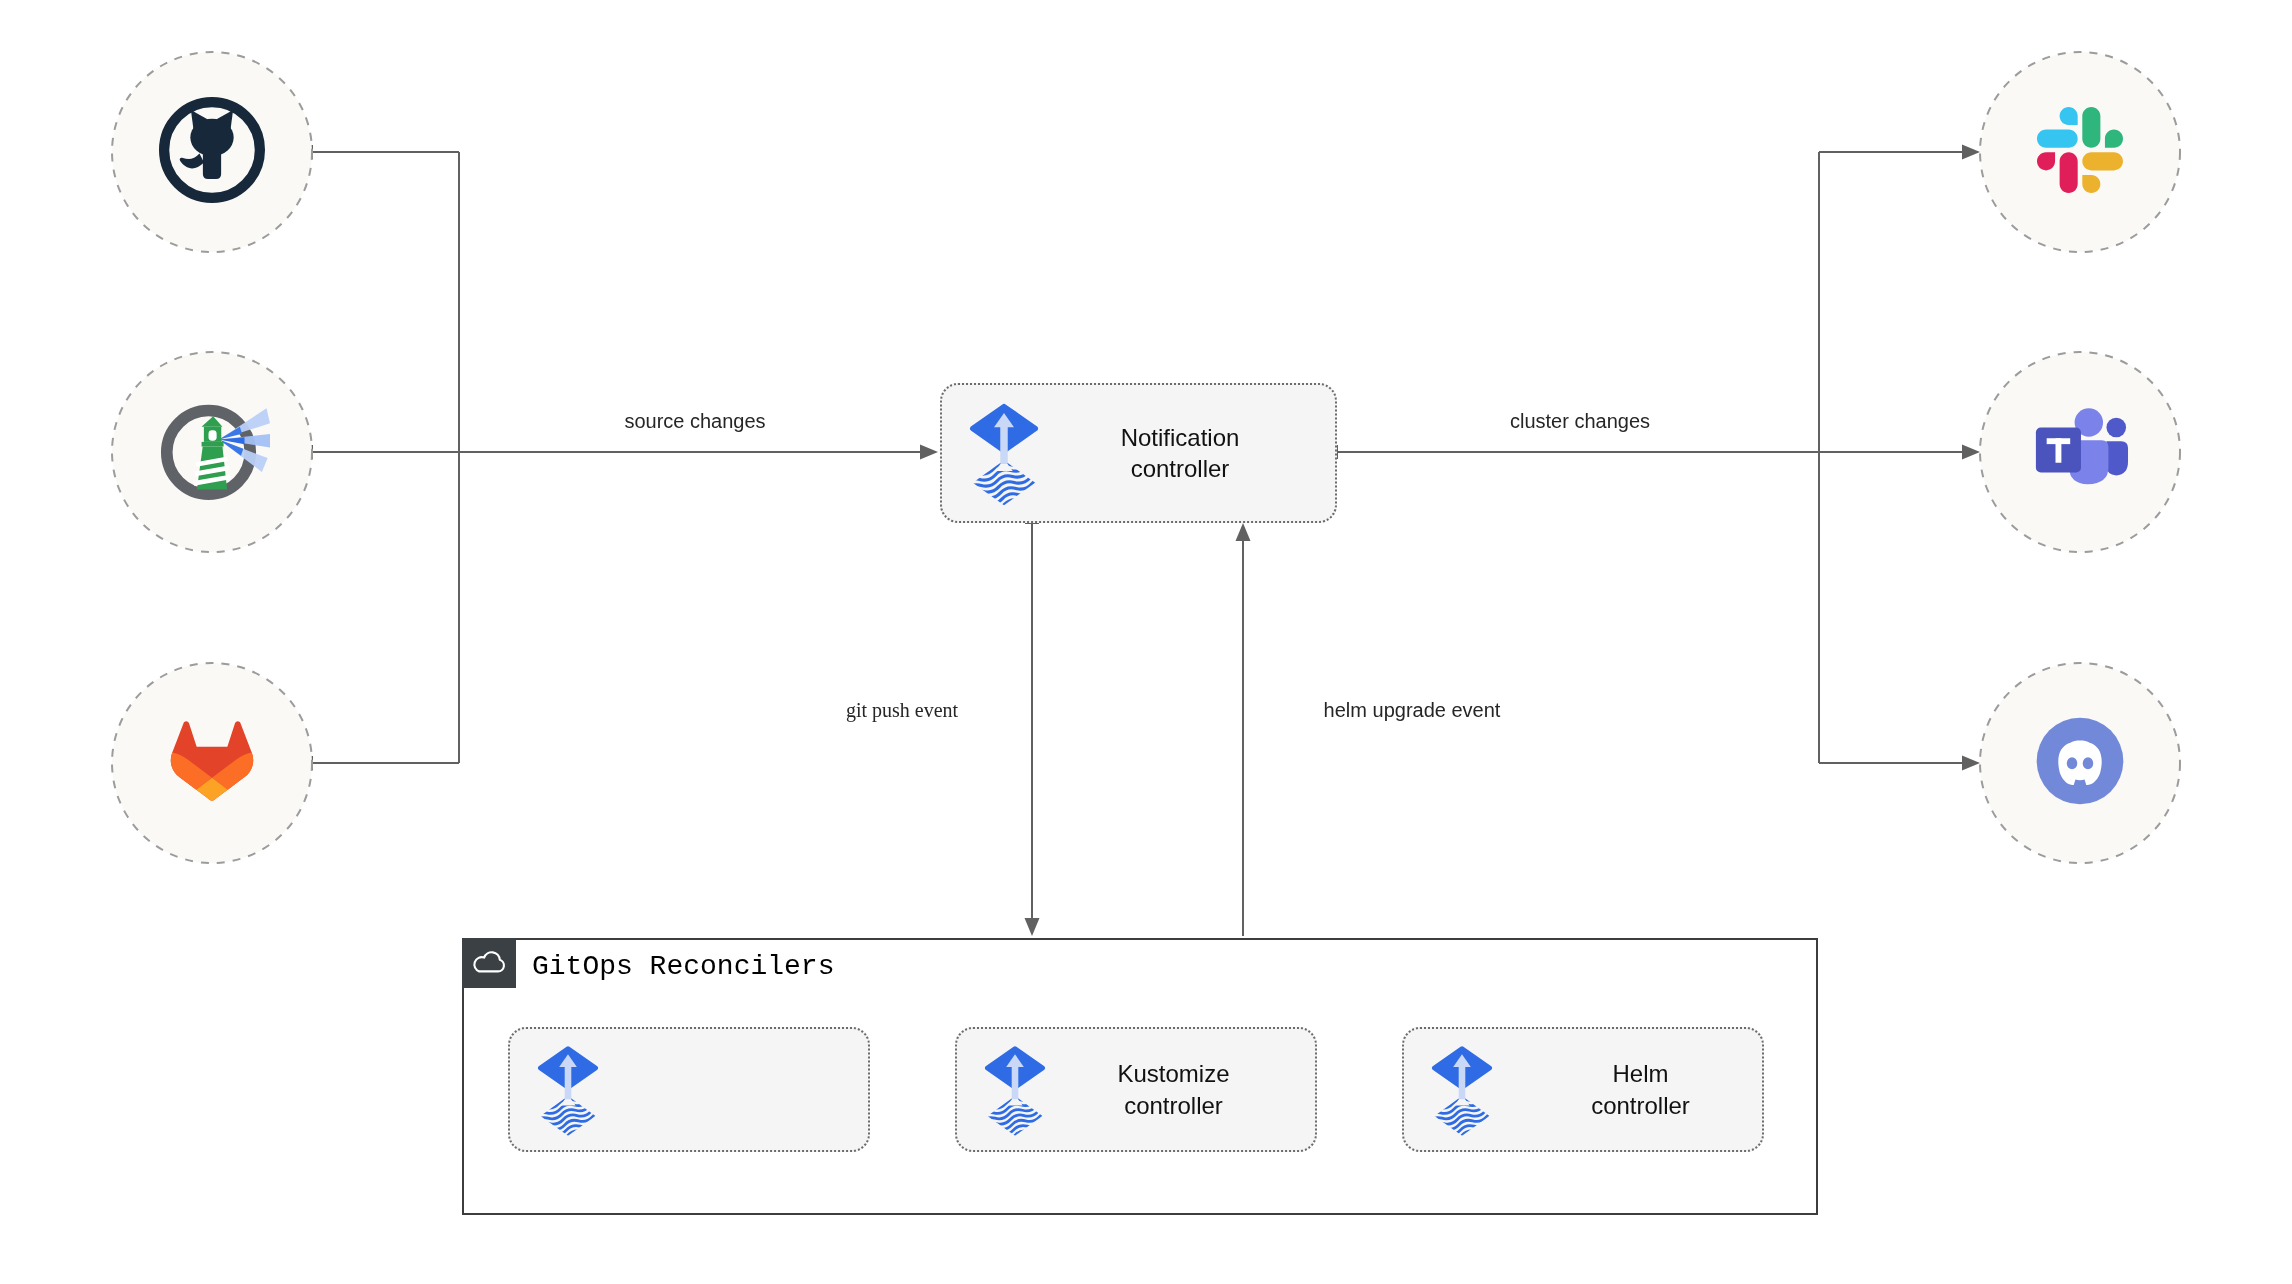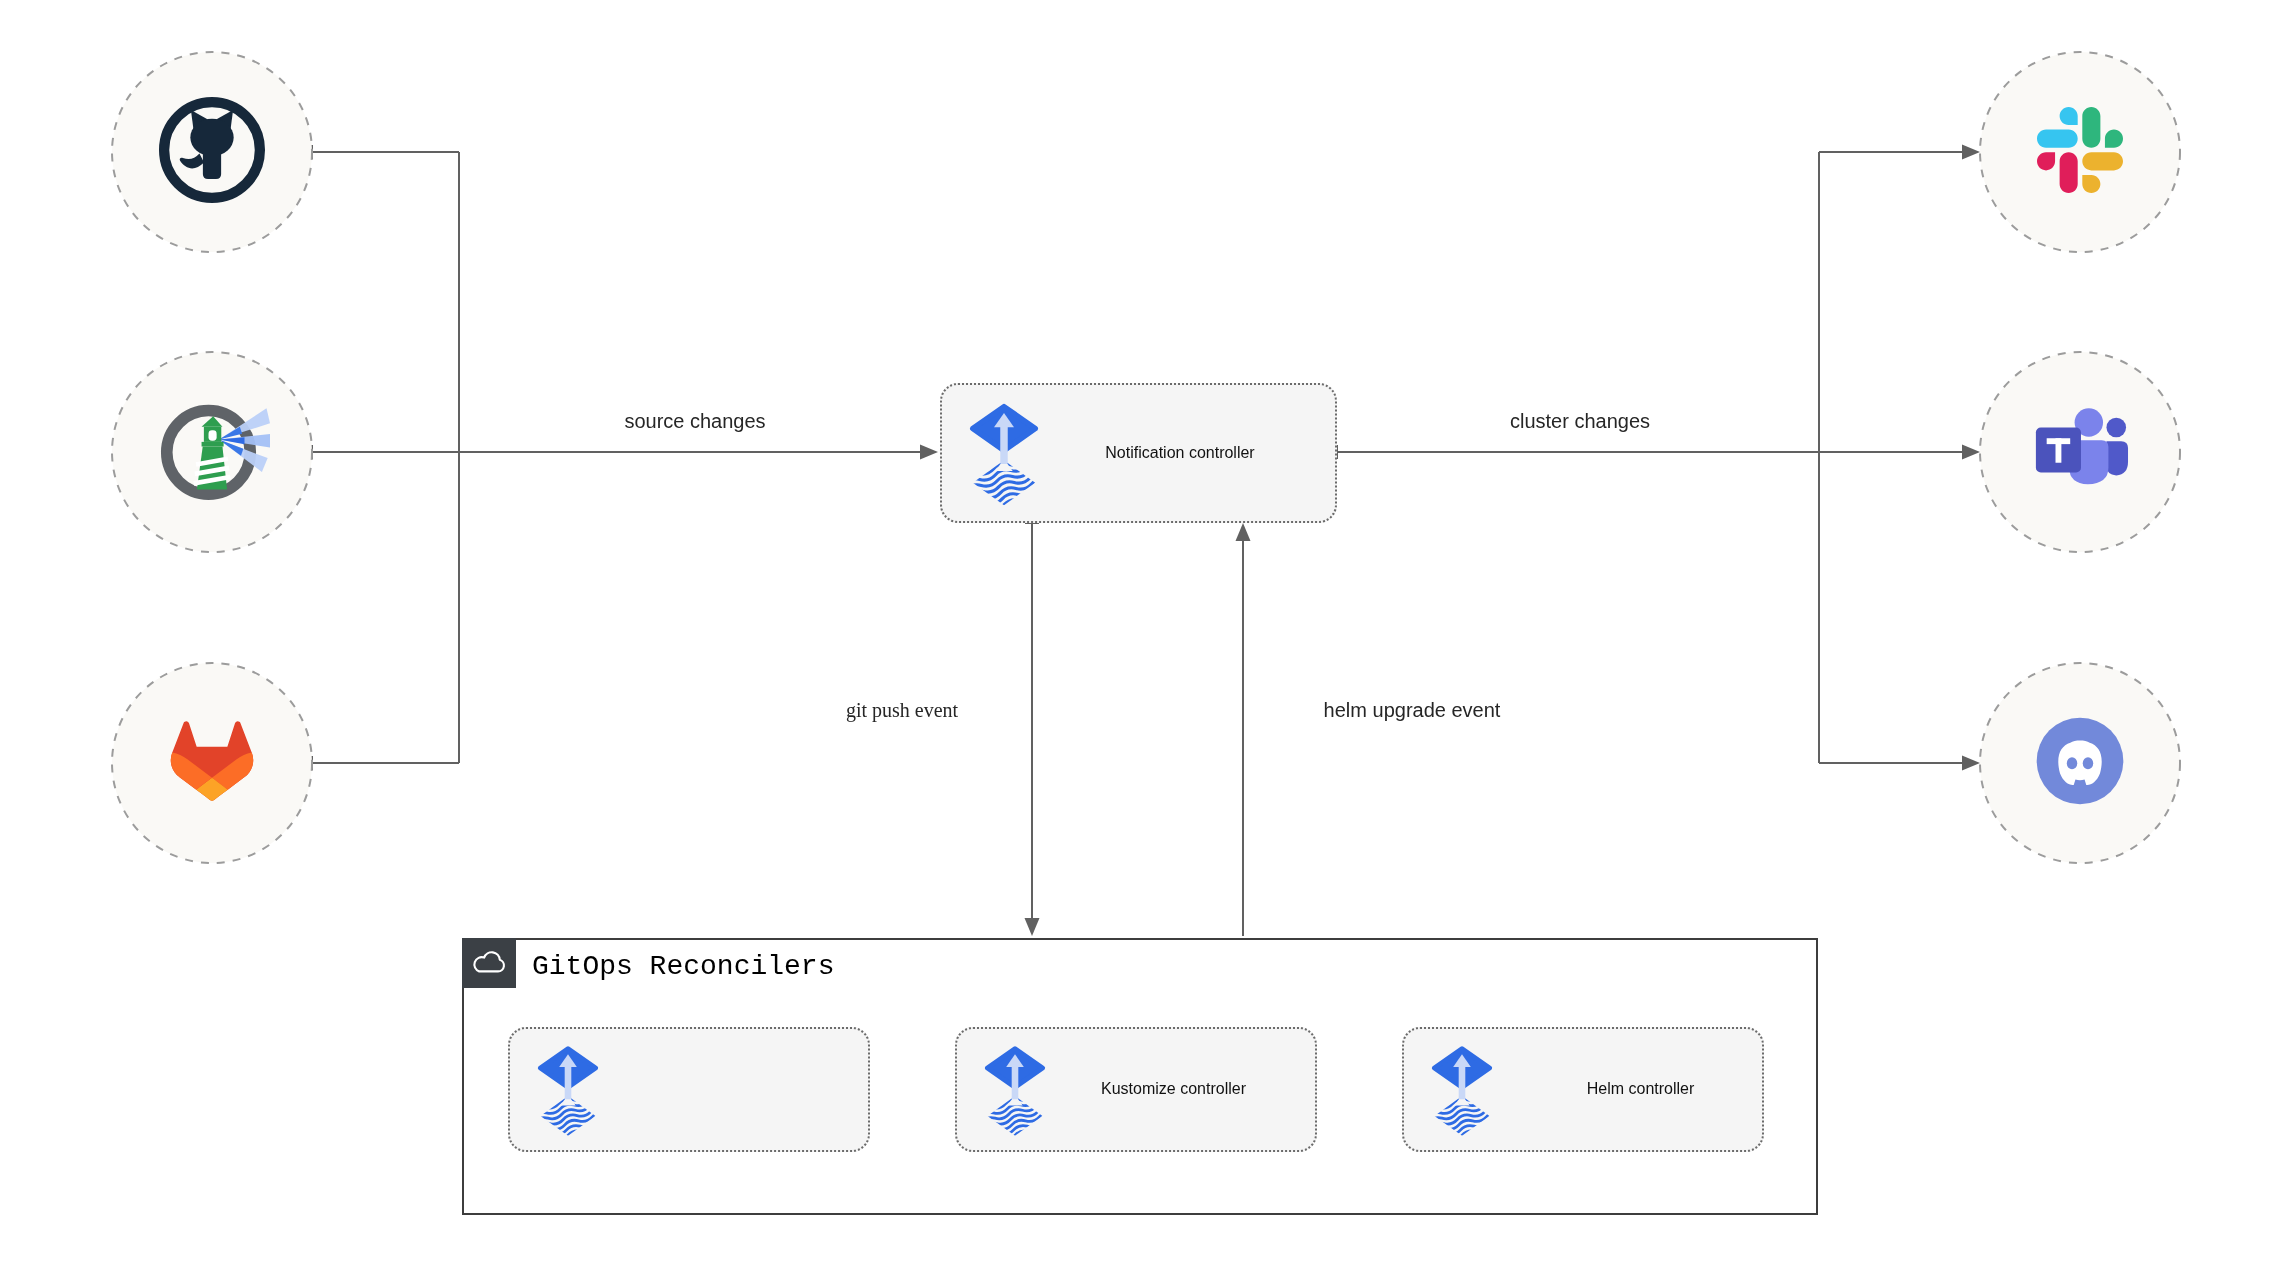--- a/index.html
+++ b/index.html
@@ -8,21 +8,21 @@
     font-family:"Liberation Sans","DejaVu Sans",sans-serif;
   }
   svg.edges{position:absolute;left:0;top:0;}
   .icon-node{position:absolute;transform:translate(-50%,-50%);display:flex;align-items:center;justify-content:center;}
   .ctrl-box{
     position:absolute;display:flex;align-items:center;
     background:#F5F5F5;border:2px dotted #6b6b6b;border-radius:18px;box-sizing:border-box;
   }
   .flux-slot{display:block;margin-left:27px;flex:0 0 auto;line-height:0;}
   .ctrl-label{
-    flex:1;text-align:center;font-size:16px;line-height:1.3;color:#111111;
+    flex:1;text-align:center;font-size:24px;line-height:1.3;color:#111111;
     padding-right:14px;
   }
   .ctrl-label span{display:inline-block;max-width:160px;}
   .edge-label{
     position:absolute;transform:translate(-50%,-50%);white-space:nowrap;
     font-size:20px;color:#262626;
   }
   .gitops-box{
     position:absolute;left:462px;top:938px;width:1356px;height:277px;
     border:2px solid #3d3d3d;background:#ffffff;box-sizing:border-box;

